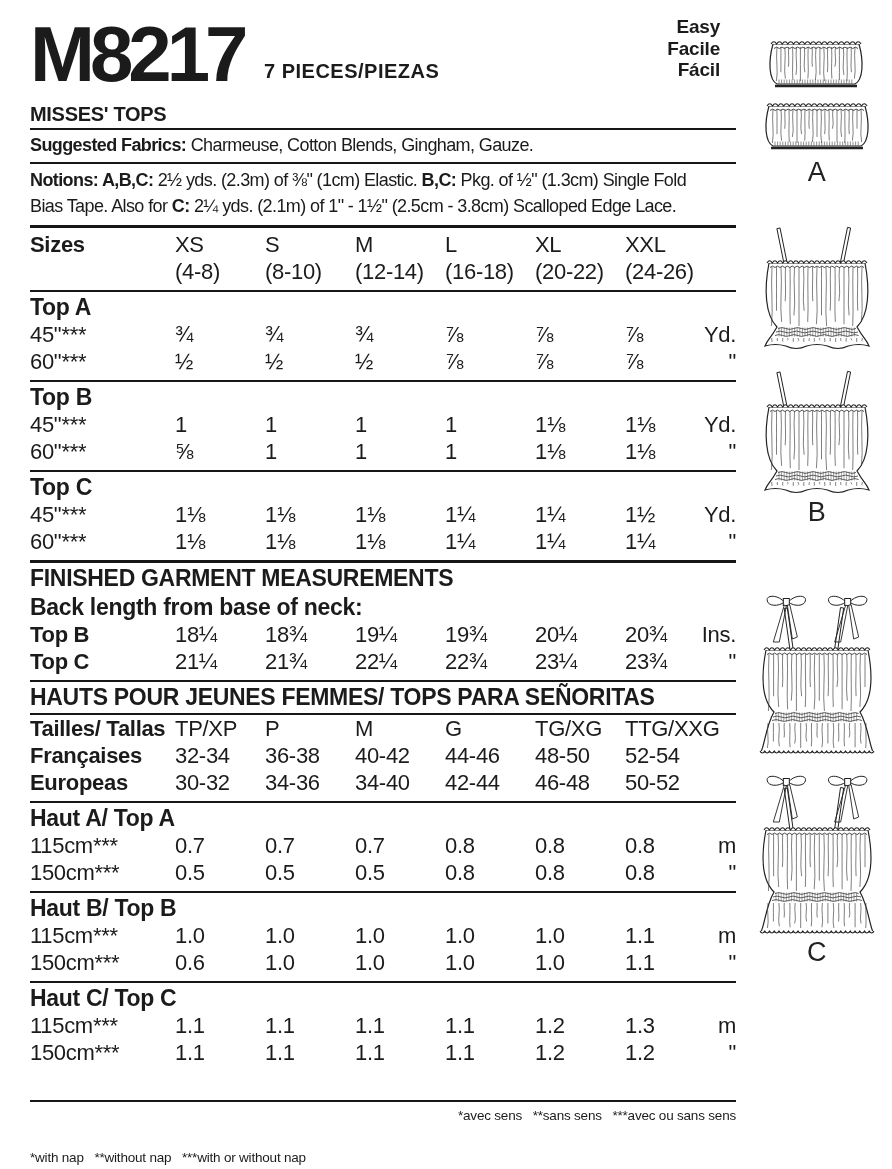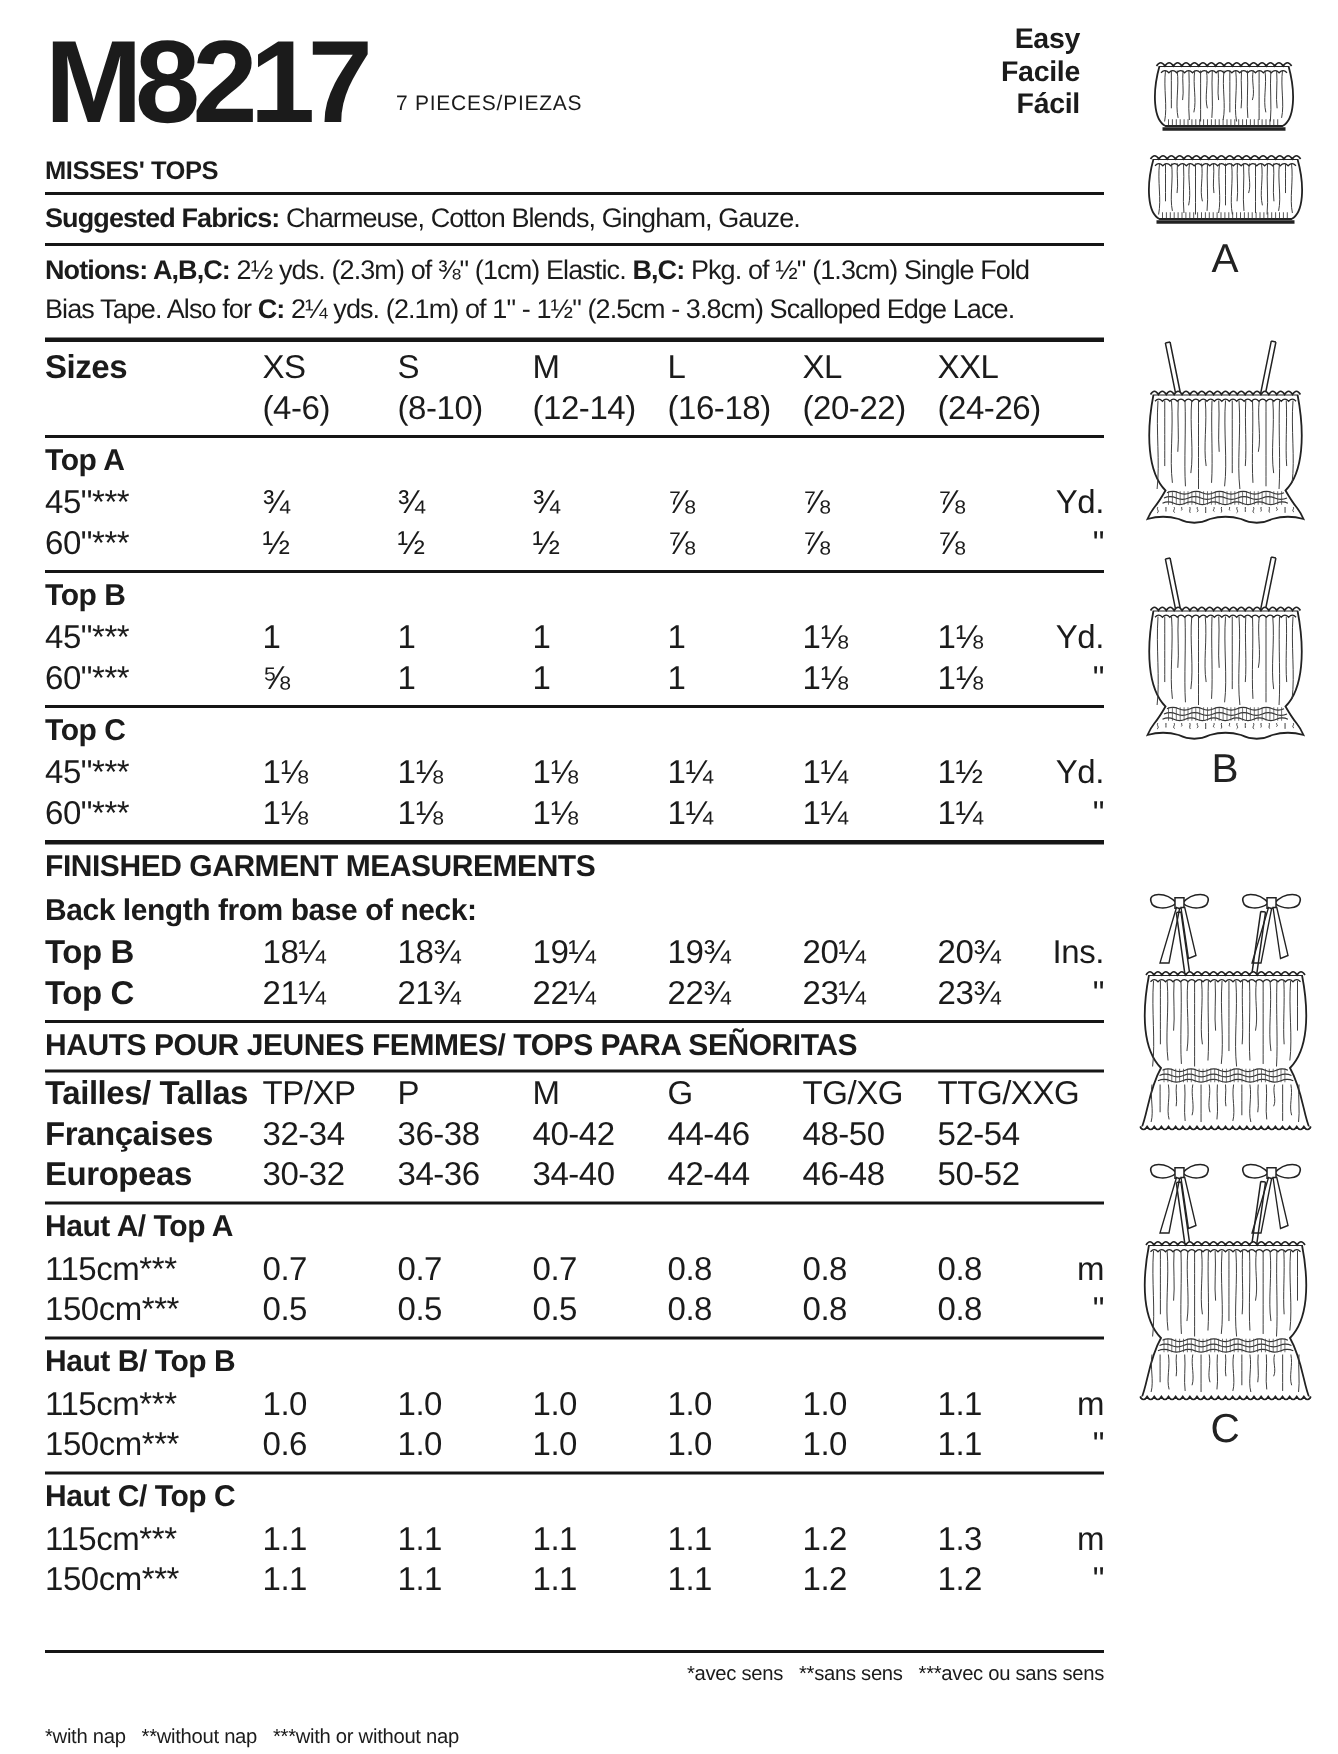--- a/index.html
+++ b/index.html
@@ -2,35 +2,35 @@
 <html><head>
 <meta charset="utf-8">
 <style>
   html,body{margin:0;padding:0;background:#fff;}
   .page{position:relative;width:892px;height:1169px;background:#ffffff;
         color:#1b1b1b;font-family:"Liberation Sans",sans-serif;overflow:hidden;}
   .main{position:absolute;left:30px;top:14px;width:706px;letter-spacing:-0.3px;}
   
   .hdr{position:relative;height:86px;}
   .pattern-number{font-size:78px;font-weight:bold;letter-spacing:-5px;line-height:80px;}
-  .pieces{position:absolute;left:234px;top:46px;font-size:14px;letter-spacing:0.5px;}
+  .pieces{position:absolute;left:234px;top:46px;font-size:20px;letter-spacing:0.5px;font-weight:bold;}
   .difficulty{position:absolute;right:16px;top:2px;text-align:right;font-weight:bold;
               font-size:19px;line-height:21.5px;letter-spacing:-0.2px;}
-  .category{font-size:17px;font-weight:bold;line-height:24px;margin-top:2px;}
+  .category{font-size:20px;font-weight:bold;line-height:24px;margin-top:2px;}
   .rule{border-top:2px solid #161616;margin-top:2px;}
   .rule-thick{border-top-width:3.5px;}
   b,.b{font-weight:bold;}
   .textline{font-size:18px;line-height:27px;padding:2px 0 1px;letter-spacing:-0.6px;}
   .notions{font-size:18px;line-height:26px;padding:3px 0 4px;letter-spacing:-0.6px;white-space:pre-wrap;}
   
   .trow{display:grid;grid-template-columns:145px repeat(6,90px) minmax(0,1fr);
         font-size:22px;line-height:27px;}
   .trow .unit{position:relative;}
   .trow .unit span{position:absolute;right:0;top:0;white-space:nowrap;margin-left:37px;}
-  .sec-title{font-size:20px;font-weight:bold;line-height:27px;padding-top:2px;}
+  .sec-title{font-size:23px;font-weight:bold;line-height:27px;padding-top:2px;}
   .tpad{padding-top:3px;}
   .bpad{padding-bottom:3px;}
   
   .footer{position:absolute;left:30px;top:1098px;width:706px;}
   .footnotes{display:flex;justify-content:space-between;align-items:flex-start;
              font-size:13.5px;line-height:21px;padding-top:3px;letter-spacing:-0.2px;}
   .footnotes div{white-space:pre;}
   
   .view{position:absolute;text-align:center;}
   .view .vlabel{font-size:27px;line-height:28px;font-weight:400;letter-spacing:0.5px;color:#222;}
@@ -73,21 +73,21 @@
             <div>XS</div>
             <div>S</div>
             <div>M</div>
             <div>L</div>
             <div>XL</div>
             <div>XXL</div>
             <div class="unit"></div>
           </div>
           <div class="trow">
             <div></div>
-            <div>(4-6)</div>
+            <div>(4-8)</div>
             <div>(8-10)</div>
             <div>(12-14)</div>
             <div>(16-18)</div>
             <div>(20-22)</div>
             <div>(24-26)</div>
             <div class="unit"></div>
           </div>
         </div>
         <div class="bpad"></div>
         <div class="rule"></div>

